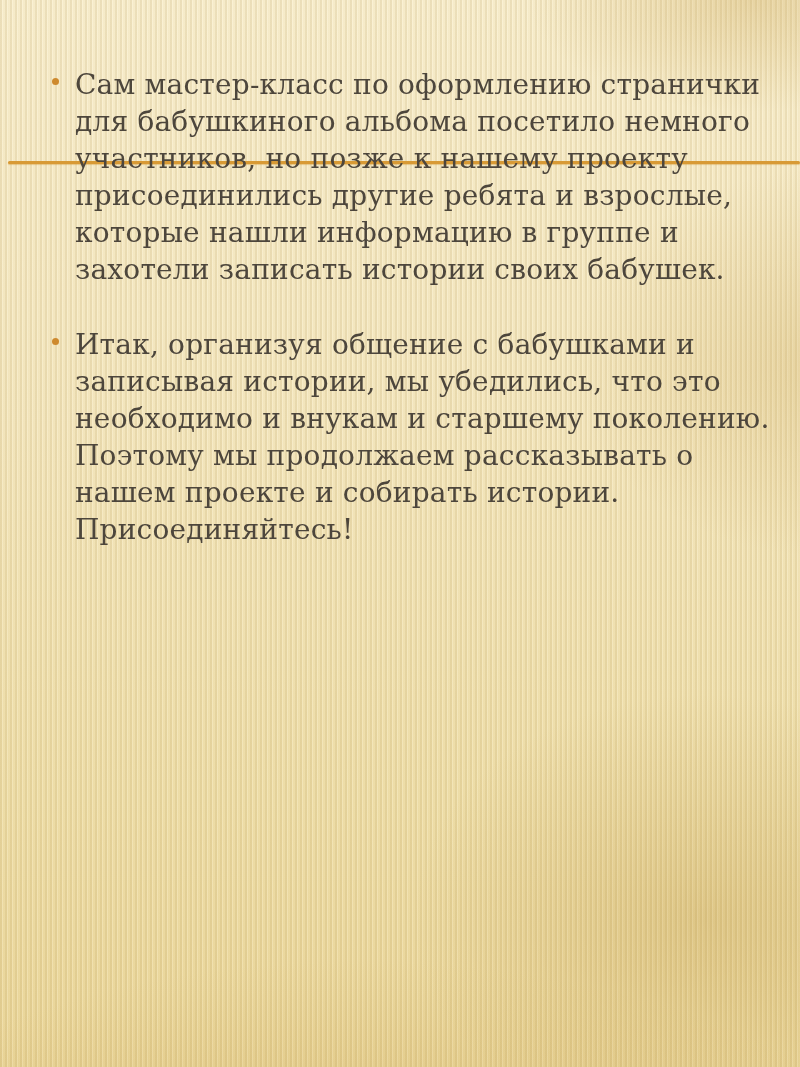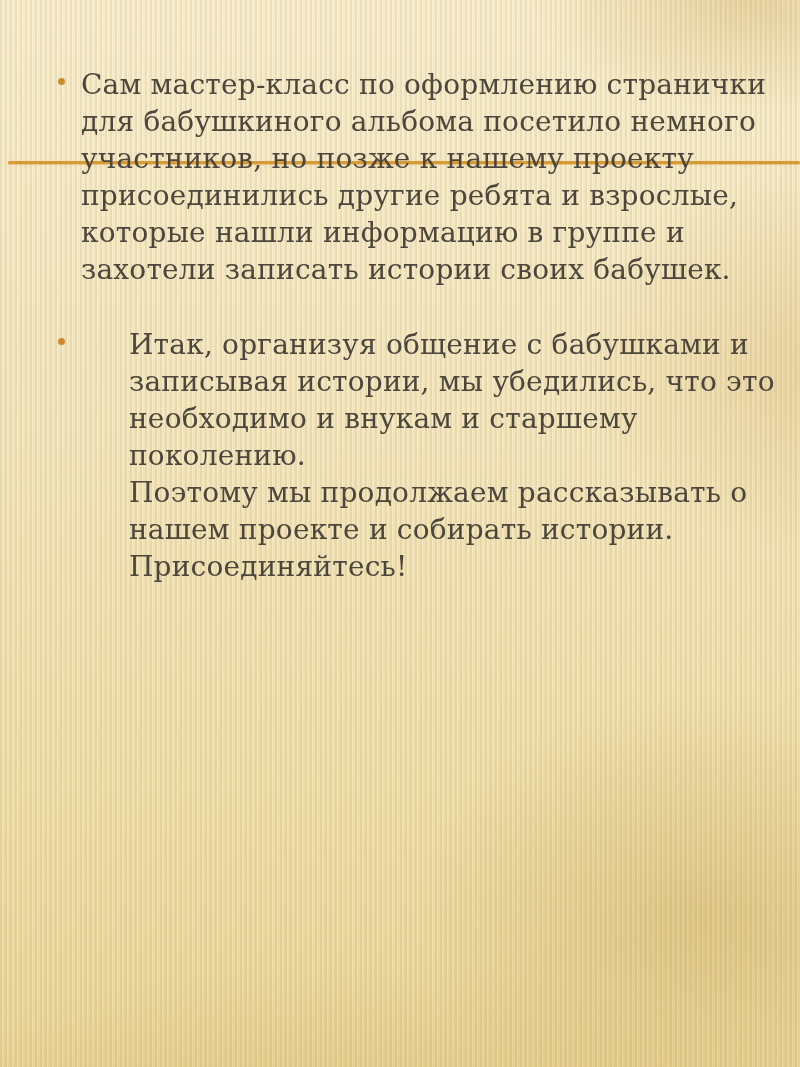--- a/index.html
+++ b/index.html
@@ -37,29 +37,27 @@
     height: 3px;
     border-radius: 2px;
     background: #d89a35;
     box-shadow: 0 1px 1px rgba(216,154,53,0.45);
   }
   .content {
     position: absolute;
     top: 66px;
     left: 30px;
     right: 16px;
-    margin-left: 6px;
   }
   .bullet-item {
     display: flex;
     align-items: flex-start;
   }
   .bullet-item.spaced {
     margin-top: 38px;
-    gap: 48px;
   }
   .marker {
     flex: 0 0 45px;
     padding-top: 12px;
     box-sizing: border-box;
   }
   .dot {
     width: 7px;
     height: 7px;
     margin-left: 22px;

